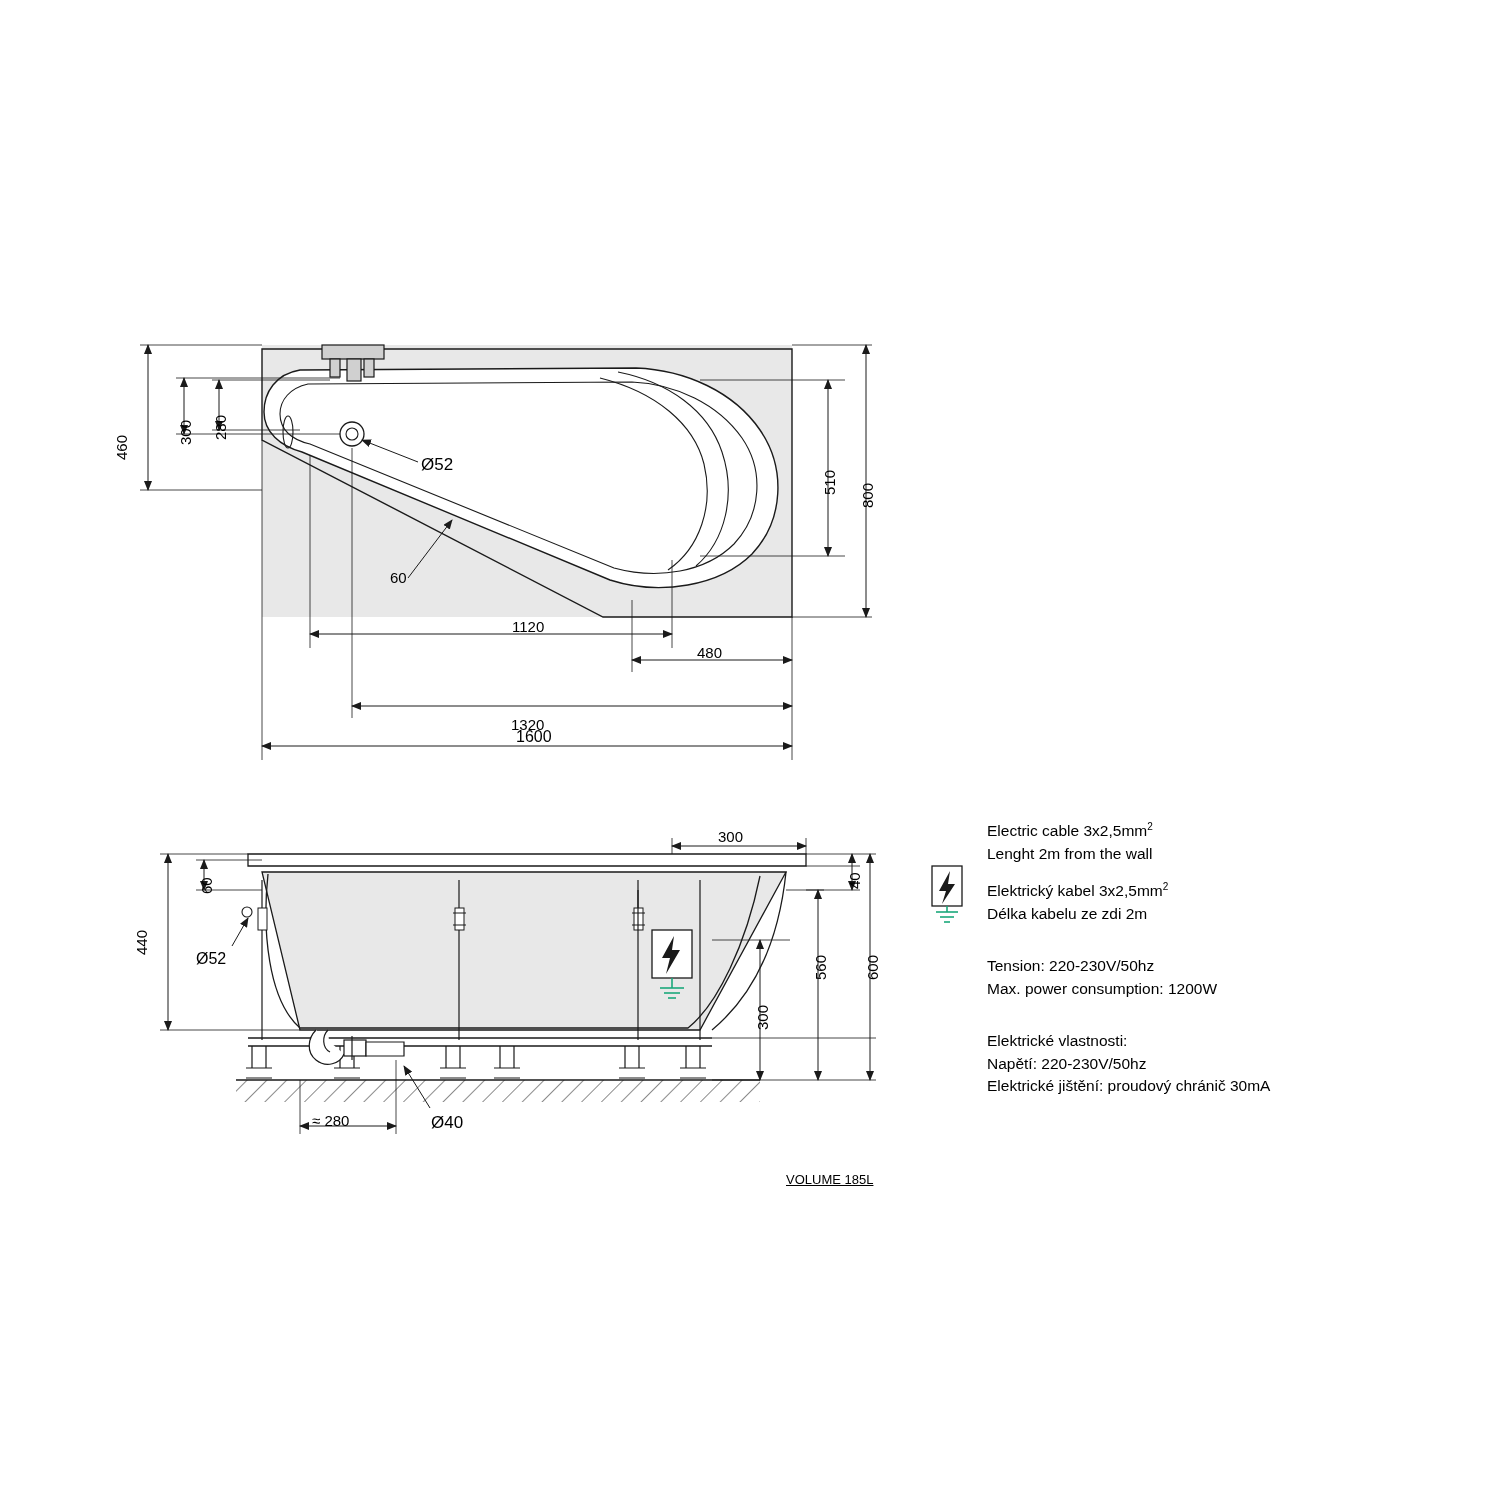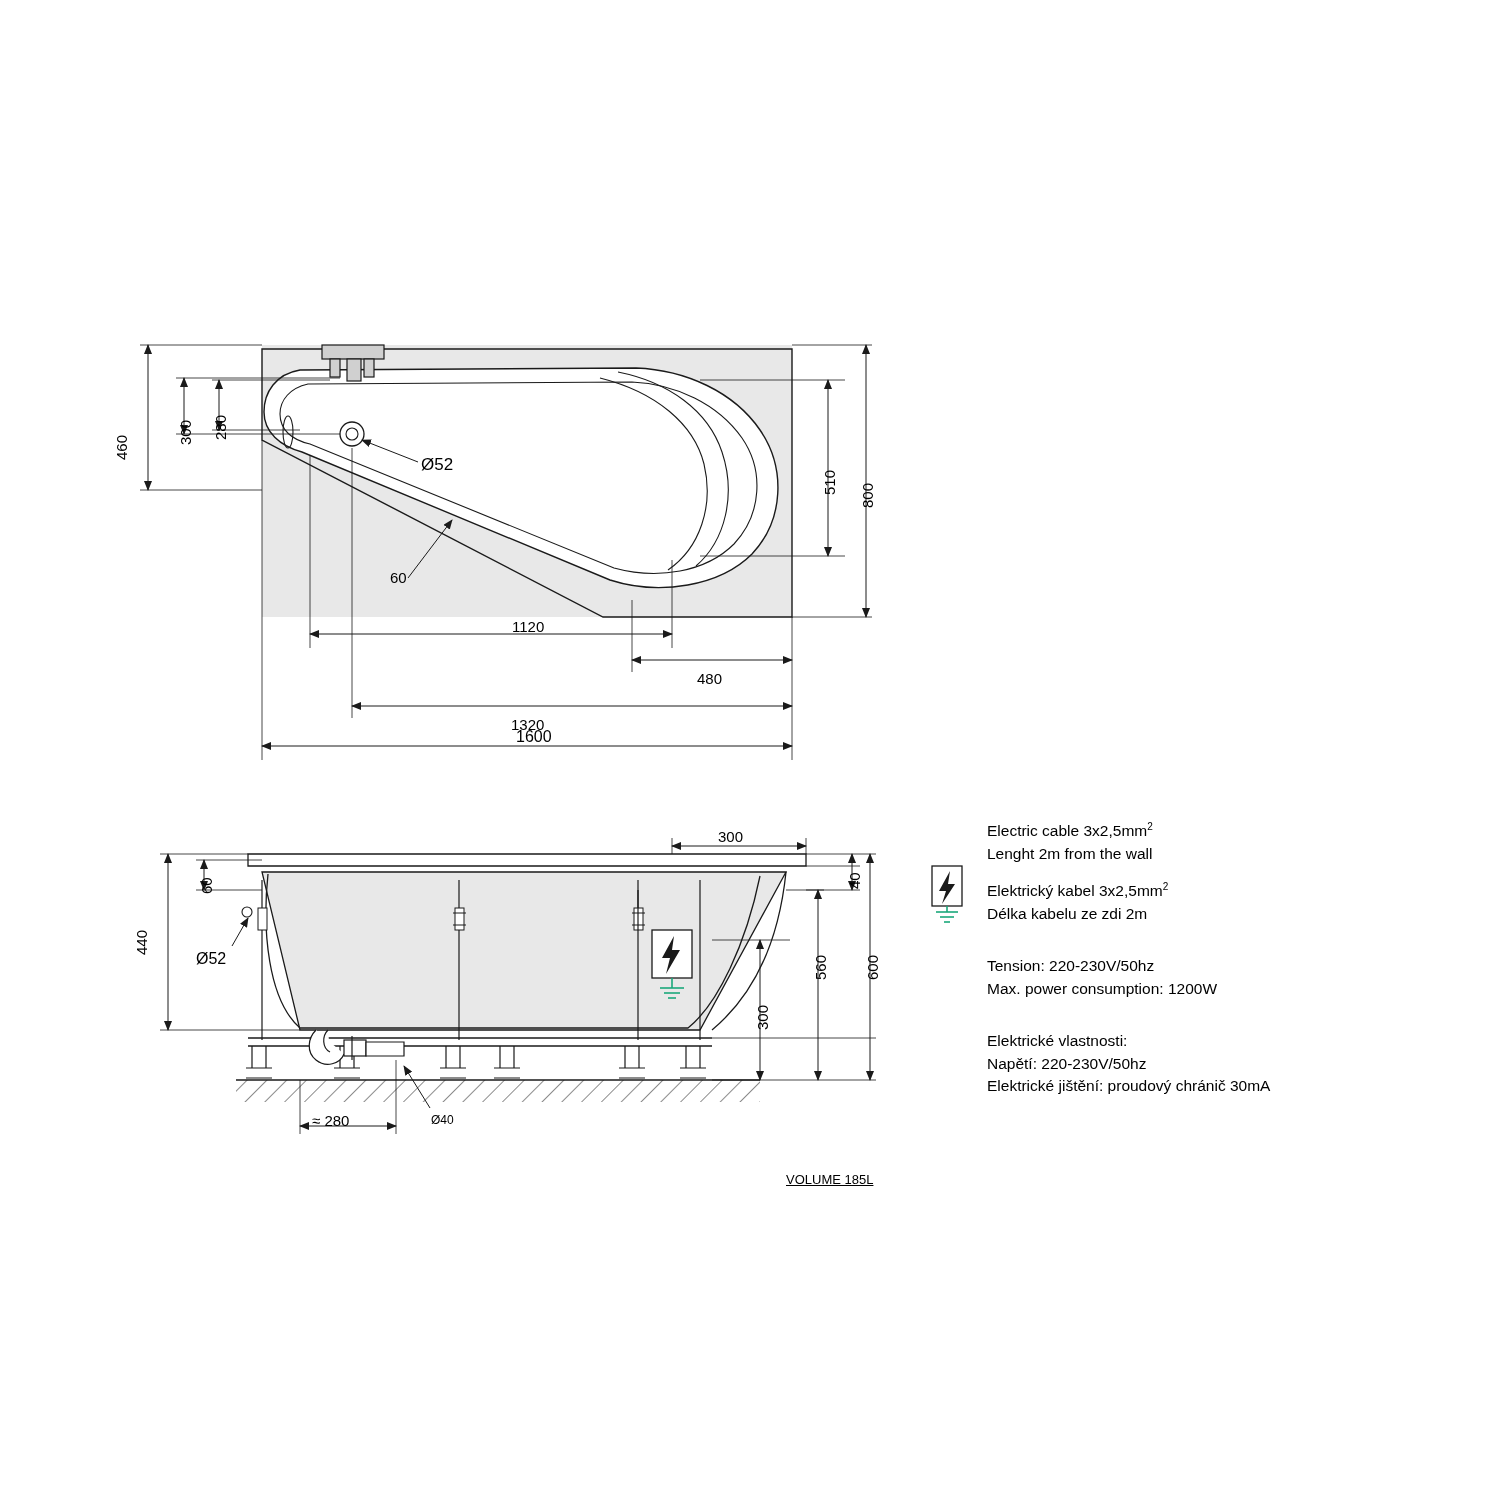--- a/index.html
+++ b/index.html
@@ -229,34 +229,34 @@
 </svg>
 
 <div class="dim" style="left:113px;top:460px;transform:rotate(-90deg);transform-origin:left top;">460</div>
 <div class="dim" style="left:212px;top:440px;transform:rotate(-90deg);transform-origin:left top;">280</div>
 <div class="dim" style="left:177px;top:445px;transform:rotate(-90deg);transform-origin:left top;">300</div>
 <div class="dim" style="left:821px;top:495px;transform:rotate(-90deg);transform-origin:left top;">510</div>
 <div class="dim" style="left:859px;top:508px;transform:rotate(-90deg);transform-origin:left top;">800</div>
 <div class="dim" style="left:390px;top:569px;">60</div>
 <div class="dim" style="left:421px;top:455px;font-size:17px;">Ø52</div>
 <div class="dim" style="left:472px;top:618px;margin-left:40px;">1120</div>
-<div class="dim" style="left:697px;top:644px;margin-top:26px;">480</div>
+<div class="dim" style="left:697px;top:644px;">480</div>
 <div class="dim" style="left:511px;top:716px;">1320</div>
 <div class="dim" style="left:492px;top:728px;font-size:16px;margin-left:24px;">1600</div>
 
 <div class="dim" style="left:133px;top:955px;transform:rotate(-90deg);transform-origin:left top;">440</div>
 <div class="dim" style="left:198px;top:894px;transform:rotate(-90deg);transform-origin:left top;">60</div>
 <div class="dim" style="left:196px;top:950px;font-size:16px;">Ø52</div>
 <div class="dim" style="left:718px;top:828px;">300</div>
 <div class="dim" style="left:846px;top:889px;transform:rotate(-90deg);transform-origin:left top;">40</div>
 <div class="dim" style="left:864px;top:980px;transform:rotate(-90deg);transform-origin:left top;">600</div>
 <div class="dim" style="left:812px;top:980px;transform:rotate(-90deg);transform-origin:left top;">560</div>
 <div class="dim" style="left:754px;top:1030px;transform:rotate(-90deg);transform-origin:left top;">300</div>
 <div class="dim" style="left:312px;top:1112px;">≈ 280</div>
-<div class="dim" style="left:431px;top:1113px;font-size:12px;">Ø40</div>
+<div class="dim" style="left:431px;top:1113px;font-size:17px;">Ø40</div>
 
 <div class="label-volume">VOLUME 185L</div>
 
 <div class="specs">
   <p><span>Electric cable 3x2,5mm</span><span class="sup">2</span></p>
   <p>Lenght 2m from the wall</p>
   <div class="gap"></div>
   <p><span>Elektrický kabel 3x2,5mm</span><span class="sup">2</span></p>
   <p>Délka kabelu ze zdi 2m</p>
   <div class="gap"></div>

